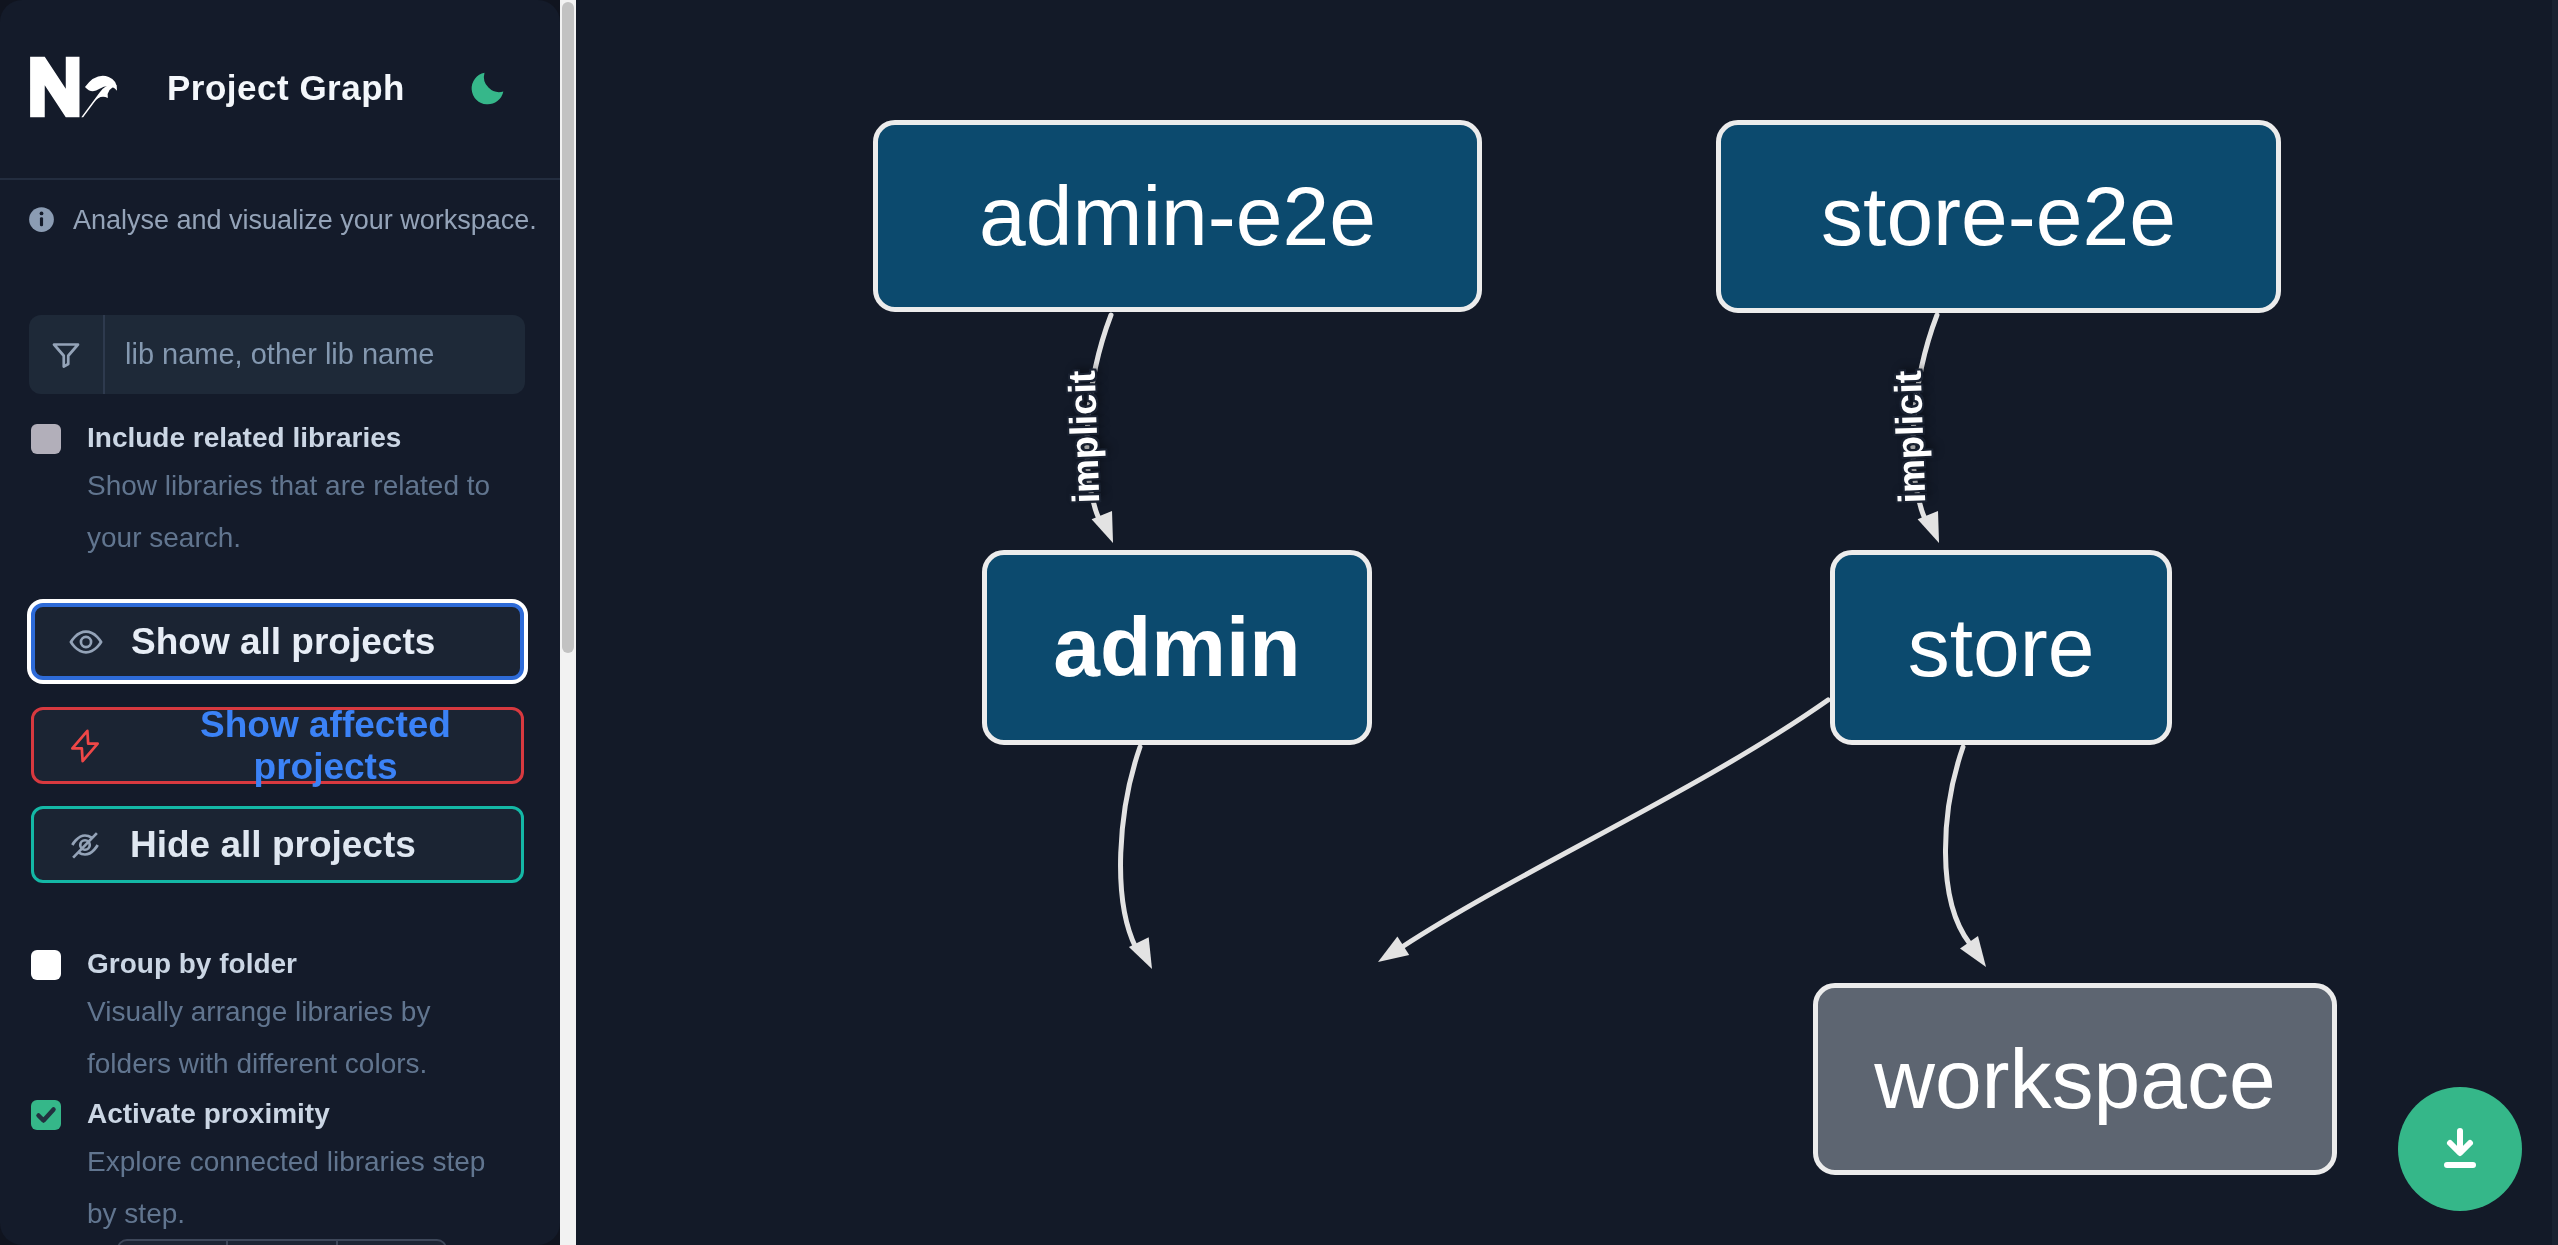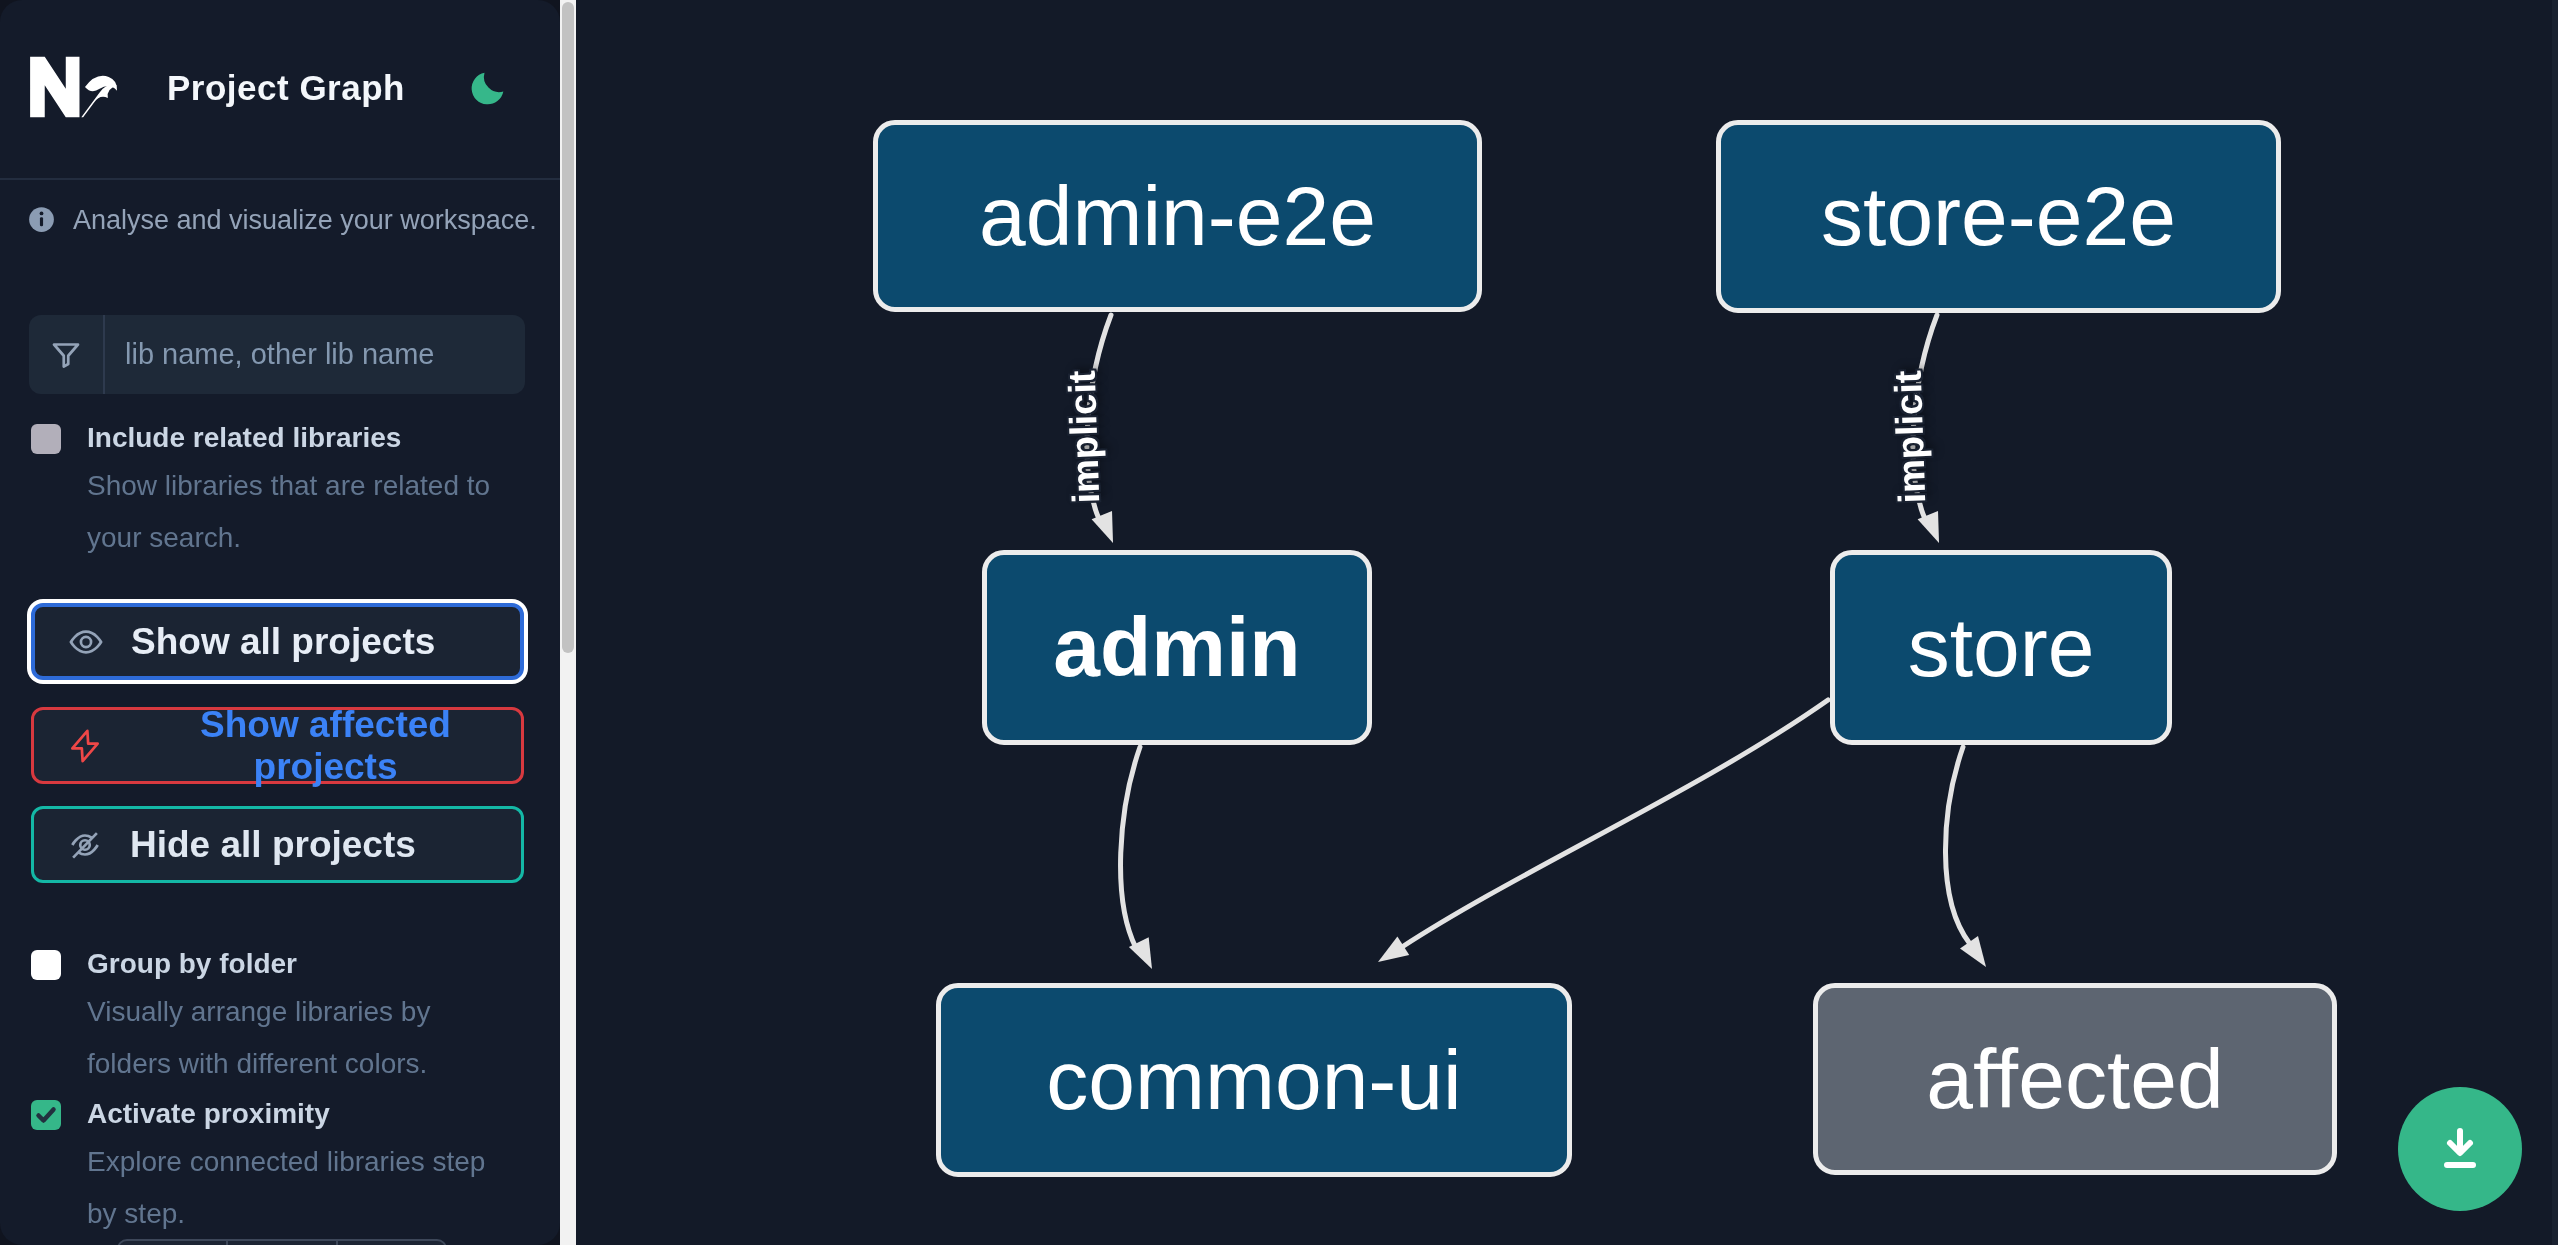--- a/index.html
+++ b/index.html
@@ -187,22 +187,21 @@
     </g>
   </svg>
 
   <div class="edge-label elab1">implicit</div>
   <div class="edge-label elab2">implicit</div>
 
   <div class="node node-affected" style="left:297px;top:120px;width:609px;height:192px;">admin-e2e</div>
   <div class="node node-affected" style="left:1140px;top:120px;width:565px;height:193px;">store-e2e</div>
   <div class="node node-affected" style="left:406px;top:550px;width:390px;height:195px;font-weight:bold;">admin</div>
   <div class="node node-affected" style="left:1254px;top:550px;width:342px;height:195px;">store</div>
-  <div class="node node-affected" style="left:360px;top:983px;width:636px;height:194px;">common-ui</div>
-  <div class="node node-plain" style="left:1237px;top:983px;width:524px;height:192px;">affected</div>
+  <div class="node node-plain" style="left:1237px;top:983px;width:524px;height:192px;">workspace</div>
 
   <button class="fab">
     <svg width="56" height="56" viewBox="0 0 56 56" fill="none" stroke="#ffffff" stroke-width="6" stroke-linecap="round" stroke-linejoin="round">
       <path d="M28 10v20"></path>
       <path d="M18 22l10 10 10-10"></path>
       <path d="M15 44h26"></path>
     </svg>
   </button>
 
   <div class="right-edge"></div>

